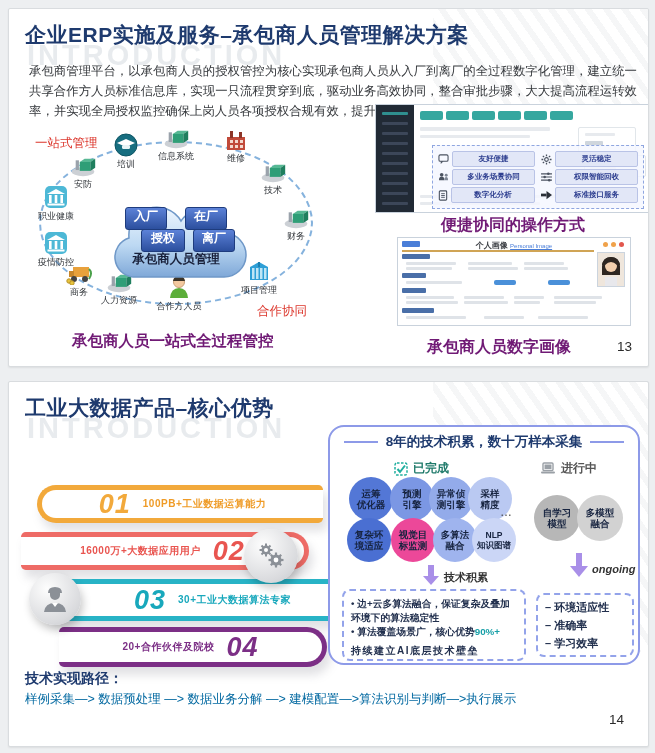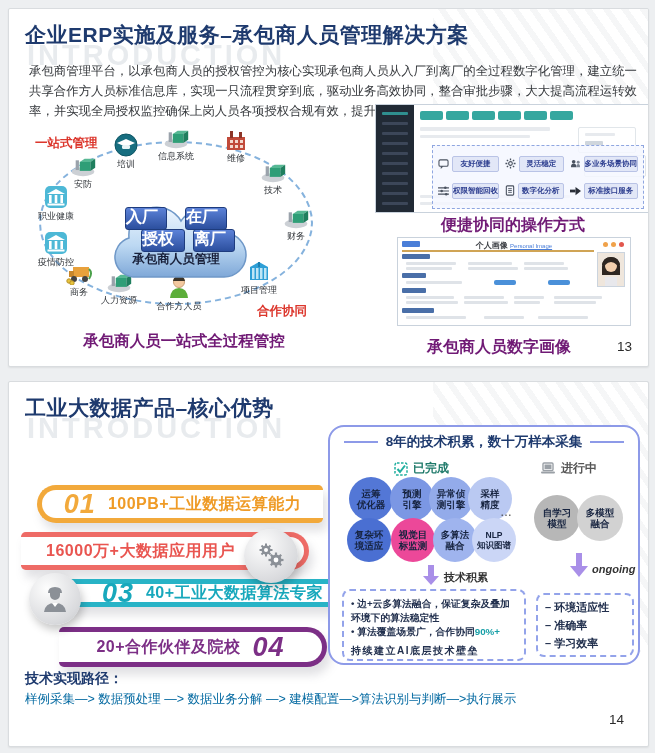--- a/index.html
+++ b/index.html
@@ -8,61 +8,61 @@
   #slide1{top:8px;height:357px;}
   #slide2{top:381px;height:364px;}
   .stripes{position:absolute;right:0;top:0;width:215px;background:repeating-linear-gradient(55deg,rgba(120,132,144,.07) 0 6px,transparent 6px 15px);}
   #slide1 .stripes{height:150px;}
   #slide2 .stripes{height:270px;}
   .wm{position:absolute;left:18px;top:30px;font-size:29px;font-weight:bold;letter-spacing:3px;color:rgba(185,194,203,.33);z-index:0;}
   .slide-title{position:absolute;left:16px;top:12px;font-size:21px;font-weight:bold;color:#1e3a6e;z-index:1;letter-spacing:.5px;text-align:right;}
   .intro{position:absolute;left:20px;top:52px;width:608px;font-size:12.4px;line-height:1.62;color:#35383c;text-align:justify;z-index:1;}
   
   .ellipse{position:absolute;left:30px;top:132px;width:270px;height:160px;border:2px dashed #85b2dd;border-radius:50%;}
-  .red-label{position:absolute;font-size:12.5px;font-weight:bold;color:#dc362c;z-index:3;}
+  .red-label{position:absolute;font-size:12.5px;font-weight:normal;color:#dc362c;z-index:3;}
   .node{position:absolute;width:56px;text-align:center;z-index:3;}
   .node svg{display:block;margin:0 auto;}
   .nlabel{font-size:9px;color:#2e3237;display:block;margin-top:1px;}
   .cloud{position:absolute;left:96px;top:172px;width:142px;height:102px;z-index:4;}
-  .cloud-btn{position:absolute;height:23px;line-height:17px;font-size:16px;font-weight:bold;color:#fff;background:linear-gradient(#5c82d8,#2c4f9e);border:1px solid #1e3c7e;border-radius:3px;box-sizing:border-box;}
+  .cloud-btn{position:absolute;height:23px;line-height:17px;text-align:center;font-size:12px;font-weight:bold;color:#fff;background:linear-gradient(#5c82d8,#2c4f9e);border:1px solid #1e3c7e;border-radius:3px;box-sizing:border-box;}
   .cloud-name{position:absolute;left:0;top:70px;width:142px;text-align:center;font-size:12.5px;font-weight:bold;color:#18203a;}
   .blue-caption{position:absolute;font-weight:bold;color:#701a75;z-index:3;}
   
   .shot{position:absolute;background:#fff;border:1px solid #c9d2dc;z-index:3;box-sizing:border-box;}
   #dash{left:366px;top:95px;width:276px;height:109px;}
   .d-side{position:absolute;left:0;top:0;width:38px;height:100%;background:#212a35;}
   .d-side i{display:block;width:26px;height:3px;margin:7px auto 0;background:#3c4759;border-radius:1px;}
   .d-side i.act{background:#2f8f8f;}
   .d-chip{position:absolute;top:6px;height:9px;width:23px;background:#35a79f;border-radius:2px;}
   .sk{position:absolute;background:#e7eaee;border-radius:1px;}
   .d-card{position:absolute;top:22px;width:56px;height:24px;border:1px solid #e1e6ea;border-radius:2px;}
-  .overlay{position:absolute;left:56px;top:40px;width:212px;height:64px;border:1px dashed #8fa6e0;background:rgba(244,247,255,.82);display:grid;grid-template-columns:1fr 1fr 1fr;gap:0 6px;padding:4px 5px;box-sizing:border-box;}
+  .overlay{position:absolute;left:56px;top:40px;width:212px;height:64px;border:1px dashed #8fa6e0;background:rgba(244,247,255,.82);display:grid;grid-template-columns:1fr 1fr;gap:0 6px;padding:4px 5px;box-sizing:border-box;}
   .feat{display:flex;align-items:center;gap:3px;}
   .feat .chip{flex:1;height:14px;line-height:14px;text-align:center;background:#e2e7f7;border:1px solid #b9c3e6;border-radius:2px;font-size:7.5px;font-weight:bold;color:#2e3f90;white-space:nowrap;overflow:hidden;}
   
   #profile{left:388px;top:228px;width:234px;height:89px;}
   .p-chip{position:absolute;left:4px;top:3px;width:18px;height:6px;background:#4a7ed8;border-radius:1px;}
   .p-title{position:absolute;left:0;top:2px;width:100%;text-align:center;font-size:8px;font-weight:bold;color:#3c3f44;}
   .p-sub{font-size:6px;font-weight:normal;color:#4a7ed8;text-decoration:underline;}
   .p-dot{position:absolute;top:4px;width:5px;height:5px;border-radius:50%;}
   .p-rule{position:absolute;left:4px;top:12px;width:192px;height:2px;background:#d0a455;}
   .p-photo{position:absolute;right:5px;top:14px;width:26px;height:33px;border:1px solid #cbd4de;background:#f6ead9;overflow:hidden;}
   .p-bar{position:absolute;height:5px;background:#4a6fa8;border-radius:1px;}
   .p-line{position:absolute;height:2.5px;background:#dfe3e8;border-radius:1px;}
   .p-pill{position:absolute;height:5px;width:22px;background:#4a90d9;border-radius:2px;}
   .pagenum{position:absolute;font-size:13.5px;color:#2b2b2b;z-index:3;}
   
   .ribbon{position:absolute;display:flex;align-items:center;justify-content:center;gap:12px;box-sizing:border-box;background:#fff;box-shadow:4px 8px 10px rgba(120,120,130,.22);z-index:1;}
   .ribbon .num{font-size:27px;font-weight:800;font-style:italic;letter-spacing:1px;}
-  .ribbon .rlabel{font-size:16px;font-weight:bold;letter-spacing:.5px;}
+  .ribbon .rlabel{font-size:10px;font-weight:bold;letter-spacing:.5px;}
   #r1{left:28px;top:103px;width:286px;height:38px;border:5px solid #f2a93b;border-right:none;border-radius:24px 6px 6px 24px;}
   #r1 .num{color:#f2a93b}#r1 .rlabel{color:#ef9b26}
   #r2{left:12px;top:150px;width:288px;height:38px;border:5px solid #ee6b66;border-left:none;border-radius:6px 24px 24px 6px;}
   #r2 .num{color:#e95550}#r2 .rlabel{color:#e95550}
-  #r3{left:34px;top:197px;width:300px;height:28px;border:5px solid #28b3c6;border-right:none;border-radius:24px 6px 6px 24px;padding-left:34px;}
+  #r3{left:34px;top:197px;width:300px;height:42px;border:5px solid #28b3c6;border-right:none;border-radius:24px 6px 6px 24px;padding-left:34px;}
   #r3 .num{color:#18a8bc}#r3 .rlabel{color:#18a8bc}
   #r4{left:50px;top:245px;width:268px;height:40px;border:5px solid #7c2f86;border-left:none;border-radius:6px 24px 24px 6px;}
   #r4 .num{color:#7c2f86}#r4 .rlabel{color:#7c2f86}
   .badge-circle{position:absolute;border-radius:50%;background:radial-gradient(circle at 35% 30%,#fdfdfd,#d9dadd 70%,#c2c4c8);box-shadow:2px 5px 8px rgba(0,0,0,.22);display:flex;align-items:center;justify-content:center;z-index:2;}
   #gearC{left:235px;top:147px;width:54px;height:54px;}
   #personC{left:20px;top:191px;width:52px;height:52px;}
   .panel{position:absolute;left:319px;top:43px;width:312px;height:240px;border:2px solid #8d9ae8;border-radius:16px;background:#fff;z-index:2;box-sizing:border-box;}
   .panel-title{position:absolute;left:0;top:6px;width:100%;display:flex;align-items:center;justify-content:center;gap:8px;}
   .panel-title .tline{width:34px;height:2px;background:#8d9ae8;}
   .panel-title .ttext{font-size:13.5px;font-weight:bold;color:#1e3a6e;}
@@ -233,21 +233,21 @@
         </defs>
       <path d="M28 96 a20 20 0 0 1 -4 -39 a28 28 0 0 1 52 -17 a24 24 0 0 1 44 12 a19 19 0 0 1 -2 44 z" fill="url(#cg)" stroke="#6f98c8" stroke-width="1.5"></path>
     </svg>
     <div class="cloud-btn" style="left:20px;top:26px;width:42px;">入厂</div>
     <div class="cloud-btn" style="left:80px;top:26px;width:42px;">在厂</div>
     <div class="cloud-btn" style="left:36px;top:48px;width:44px;">授权</div>
     <div class="cloud-btn" style="left:88px;top:48px;width:42px;">离厂</div>
     <div class="cloud-name">承包商人员管理</div>
   </div>
 
-  <div class="blue-caption" style="left:55px;top:322px;width:240px;text-align:center;font-size:15.5px;">承包商人员一站式全过程管控</div>
+  <div class="blue-caption" style="left:63px;top:322px;width:240px;text-align:left;font-size:15.5px;">承包商人员一站式全过程管控</div>
 
   <div class="shot" id="dash">
     <div class="d-side">
       <i class="act"></i>
         <i></i>
         <i></i>
         <i></i>
         <i></i>
         <i></i>
         <i></i>
@@ -392,21 +392,21 @@
   <div class="ribbon" id="r1">
     <span class="num">01</span>
     <span class="rlabel">100PB+工业数据运算能力</span>
   </div>
   <div class="ribbon" id="r2">
     <span class="rlabel">16000万+大数据应用用户</span>
     <span class="num">02</span>
   </div>
   <div class="ribbon" id="r3">
     <span class="num">03</span>
-    <span class="rlabel">40+工业大数据算法专家</span>
+    <span class="rlabel">30+工业大数据算法专家</span>
   </div>
   <div class="ribbon" id="r4">
     <span class="rlabel">20+合作伙伴及院校</span>
     <span class="num">04</span>
   </div>
   <div class="badge-circle" id="gearC">
     <svg width="30" height="30" viewBox="0 0 30 30">
         <g fill="#8b9097">
           <circle cx="10" cy="9" r="4.5"></circle>
           <g stroke="#8b9097" stroke-width="2">
@@ -516,21 +516,21 @@
       </svg>
     <div class="arrow-lbl" style="left:114px;top:143px;">技术积累</div>
     <svg style="position:absolute;left:240px;top:126px;" width="18" height="24" viewBox="0 0 18 24">
         <rect x="6" y="0" width="6" height="13" fill="#a98fe8"></rect>
         <polygon points="0,13 18,13 9,24" fill="#a98fe8"></polygon>
       </svg>
     <div class="arrow-lbl" style="left:262px;top:136px;font-style:italic;">ongoing</div>
 
     <div class="dashed-box" id="boxL">
       <div class="b">•&nbsp;<span>边+云多算法融合，保证复杂及叠加环境下的算法稳定性</span></div>
-      <div class="b">•&nbsp;<span>算法覆盖场景广，合作协同</span><span class="teal">90%+</span></div>
+      <div class="b">•&nbsp;<span>算法覆盖场景广，核心优势</span><span class="teal">90%+</span></div>
       <div class="b hl teal">持续建立AI底层技术壁垒</div>
     </div>
     <div class="dashed-box" id="boxR">
       <div class="m">– 环境适应性</div>
       <div class="m">– 准确率</div>
       <div class="m">– 学习效率</div>
     </div>
   </div>
 
   <div class="path-title">技术实现路径：</div>

